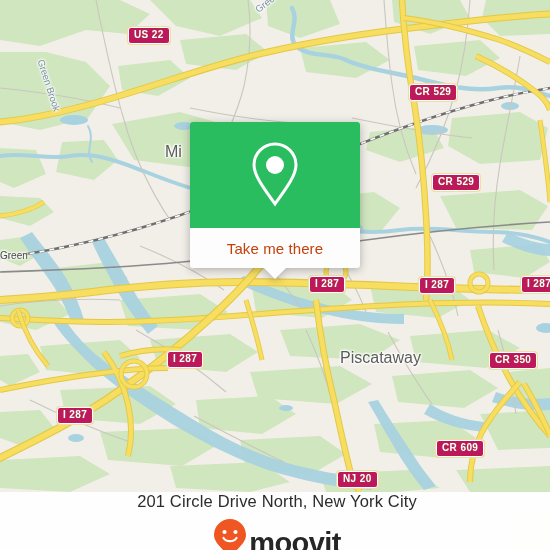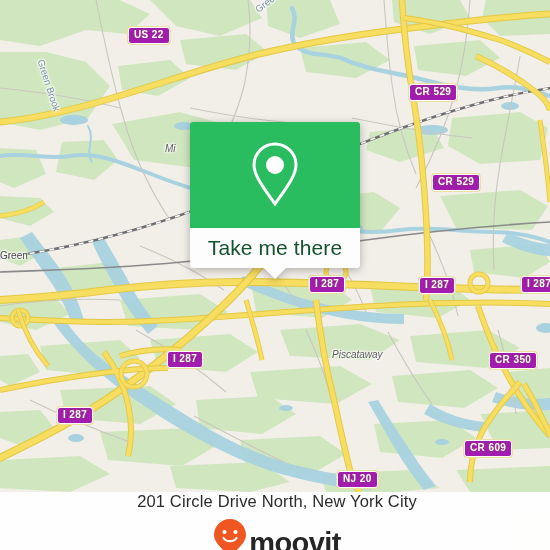--- a/index.html
+++ b/index.html
@@ -26,40 +26,39 @@
   }
   #map svg.maplayer {
     position: absolute; left: 0; top: 0;
     width: 550px; height: 492px;
     display: block;
   }
 
   
   .shield {
     position: absolute;
-    background: #a21caf;
+    background: #be185d;
     border: 1px solid #ffffff;
     border-radius: 3px;
     color: #ffffff;
     font-size: 10px;
     font-weight: bold;
     letter-spacing: .4px;
     padding: 2px 5px 3px 5px;
     line-height: 10px;
     white-space: nowrap;
     text-shadow: 0 0 2px rgba(120,110,10,.55);
     box-shadow: 0 0 0 1px #ece0a0;
   }
   .placelabel {
     position: absolute;
     color: #5c5c5c;
-    font-size: 10px;
+    font-size: 16px;
     white-space: nowrap;
     text-shadow: -1px -1px 2px #fff, 1px -1px 2px #fff, -1px 1px 2px #fff, 1px 1px 2px #fff;
-    font-style: italic;
   }
   .waterlabel {
     position: absolute;
     color: #7b8fa3;
     font-size: 9.5px;
     white-space: nowrap;
     text-shadow: -1px -1px 2px #fff, 1px -1px 2px #fff, -1px 1px 2px #fff, 1px 1px 2px #fff;
   }
   .darklabel {
     position: absolute;
@@ -98,22 +97,22 @@
   }
   #card-bottom {
     height: 40px;
     background: #fdfdfd;
     border-radius: 0 0 3px 3px;
     display: flex;
     align-items: center;
     justify-content: center;
   }
   #card-bottom-label {
-    font-size: 21px;
-    color: #14532d;
+    font-size: 15px;
+    color: #c2410c;
     letter-spacing: .1px;
   }
   #card-tail {
     position: absolute;
     left: 50%; top: 146px;
     margin-left: -11px;
     width: 0; height: 0;
     border-left: 11px solid transparent;
     border-right: 11px solid transparent;
     border-top: 11px solid #fdfdfd;
@@ -405,25 +404,25 @@
     <div>
       <span class="shield" style="left:128px;top:27px">US 22</span>
       <span class="shield" style="left:409px;top:84px">CR 529</span>
       <span class="shield" style="left:432px;top:174px">CR 529</span>
       <span class="shield" style="left:309px;top:276px">I 287</span>
       <span class="shield" style="left:419px;top:277px">I 287</span>
       <span class="shield" style="left:521px;top:276px">I 287</span>
       <span class="shield" style="left:167px;top:351px">I 287</span>
       <span class="shield" style="left:57px;top:407px">I 287</span>
       <span class="shield" style="left:489px;top:352px">CR 350</span>
-      <span class="shield" style="left:464px;top:440px">CR 609</span>
+      <span class="shield" style="left:436px;top:440px">CR 609</span>
       <span class="shield" style="left:337px;top:471px">NJ 20</span>
     </div>
 
-    <span class="placelabel" style="left:332px;top:349px">Piscataway</span>
+    <span class="placelabel" style="left:340px;top:349px">Piscataway</span>
     <span class="placelabel" style="left:165px;top:143px">Mi</span>
 
     <span class="waterlabel" style="left:253px;top:6px;transform:rotate(-38deg);transform-origin:left top">Green Brook</span>
     <span class="waterlabel" style="left:46px;top:58px;transform:rotate(72deg);transform-origin:left top">Green Brook</span>
     <span class="darklabel" style="left:0px;top:250px">Green</span>
 
 
     <div id="card">
       <div id="card-top">
         <svg width="56" height="70" viewBox="0 0 56 70">

